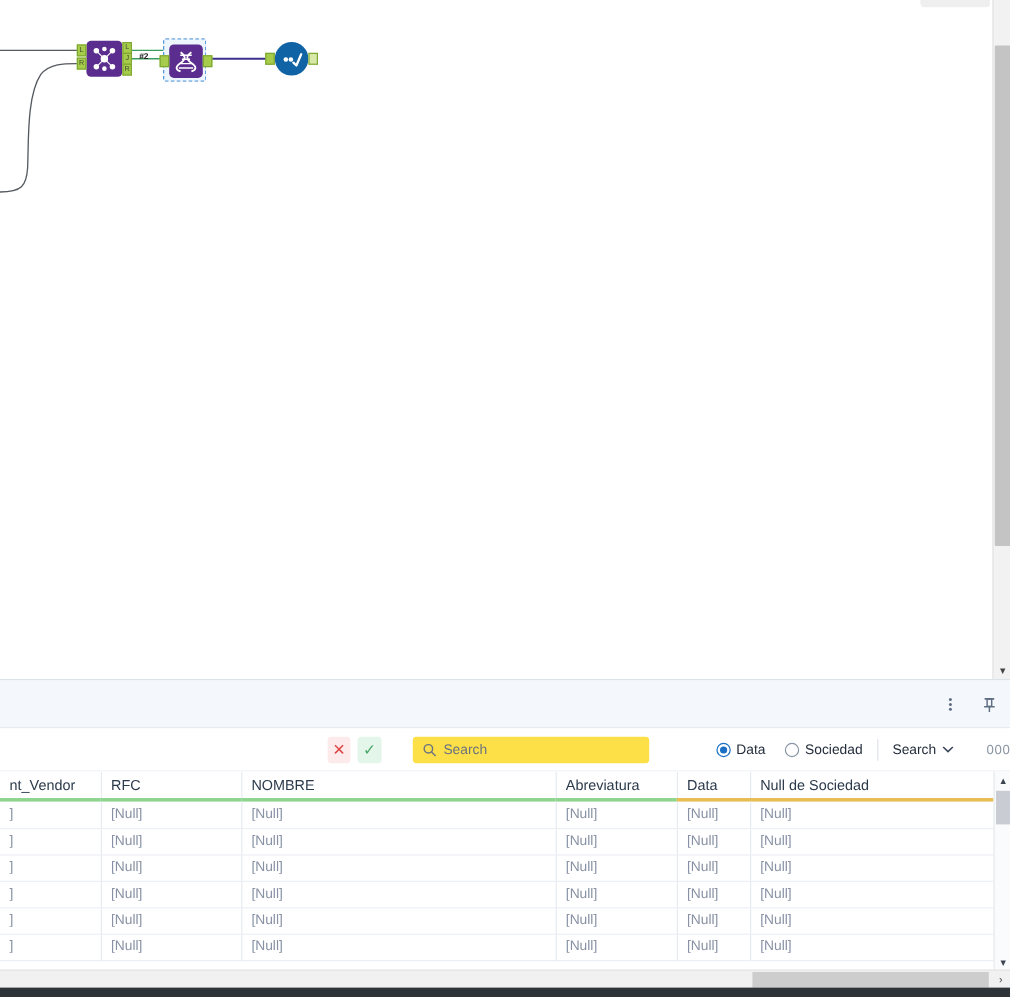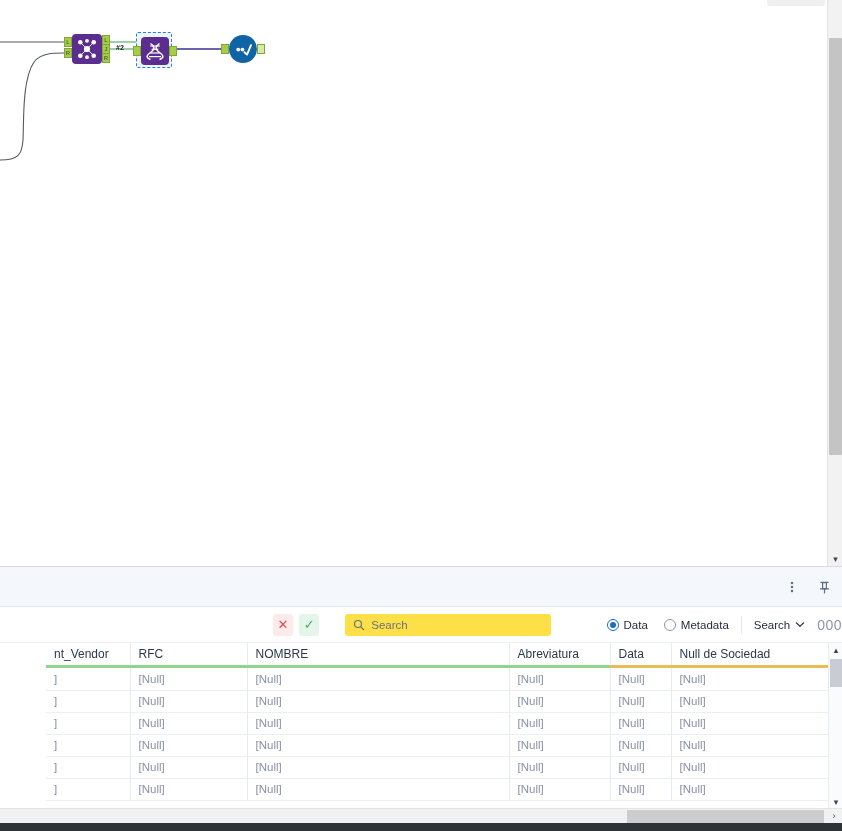--- a/index.html
+++ b/index.html
@@ -179,31 +179,30 @@
   .tb-sep {
     width: 1px; height: 18px; background: #dfe4eb;
     margin: 0 12px;
   }
   .actions {
     display: flex; align-items: center; gap: 5px;
     font-size: 11.5px; color: #1f2937;
     cursor: pointer;
   }
   .counter {
-    margin-left: 12px;
-    font-size: 14px; color: #8b95a3; letter-spacing: .5px;
+    margin-left: 27px;
+    font-size: 11px; color: #8b95a3; letter-spacing: .5px;
   }
 
   
   #grid-wrap {
     position: relative;
     height: 166px;
     overflow: hidden;
     background: #fff;
-    padding-left: 46px;
   }
   table.grid {
     border-collapse: collapse;
     table-layout: fixed;
     width: 828px;
     font-size: 11.5px;
   }
   table.grid th {
     text-align: left;
     font-weight: normal;
@@ -393,21 +392,21 @@
         <span class="search-ph">Search</span>
       </div>
 
       <div class="radio-group">
         <div class="radio">
           <span class="rdot on"></span>
           <span>Data</span>
         </div>
         <div class="radio" style="margin-left:8px;">
           <span class="rdot"></span>
-          <span>Metadata</span>
+          <span>Sociedad</span>
         </div>
       </div>
 
       <div class="tb-sep"></div>
 
       <div class="actions">
         <span>Search</span>
         <svg width="10" height="7" viewBox="0 0 10 7">
           <polyline points="1,1.5 5,5.3 9,1.5" fill="none" stroke="#39455a" stroke-width="1.3"></polyline>
         </svg>

